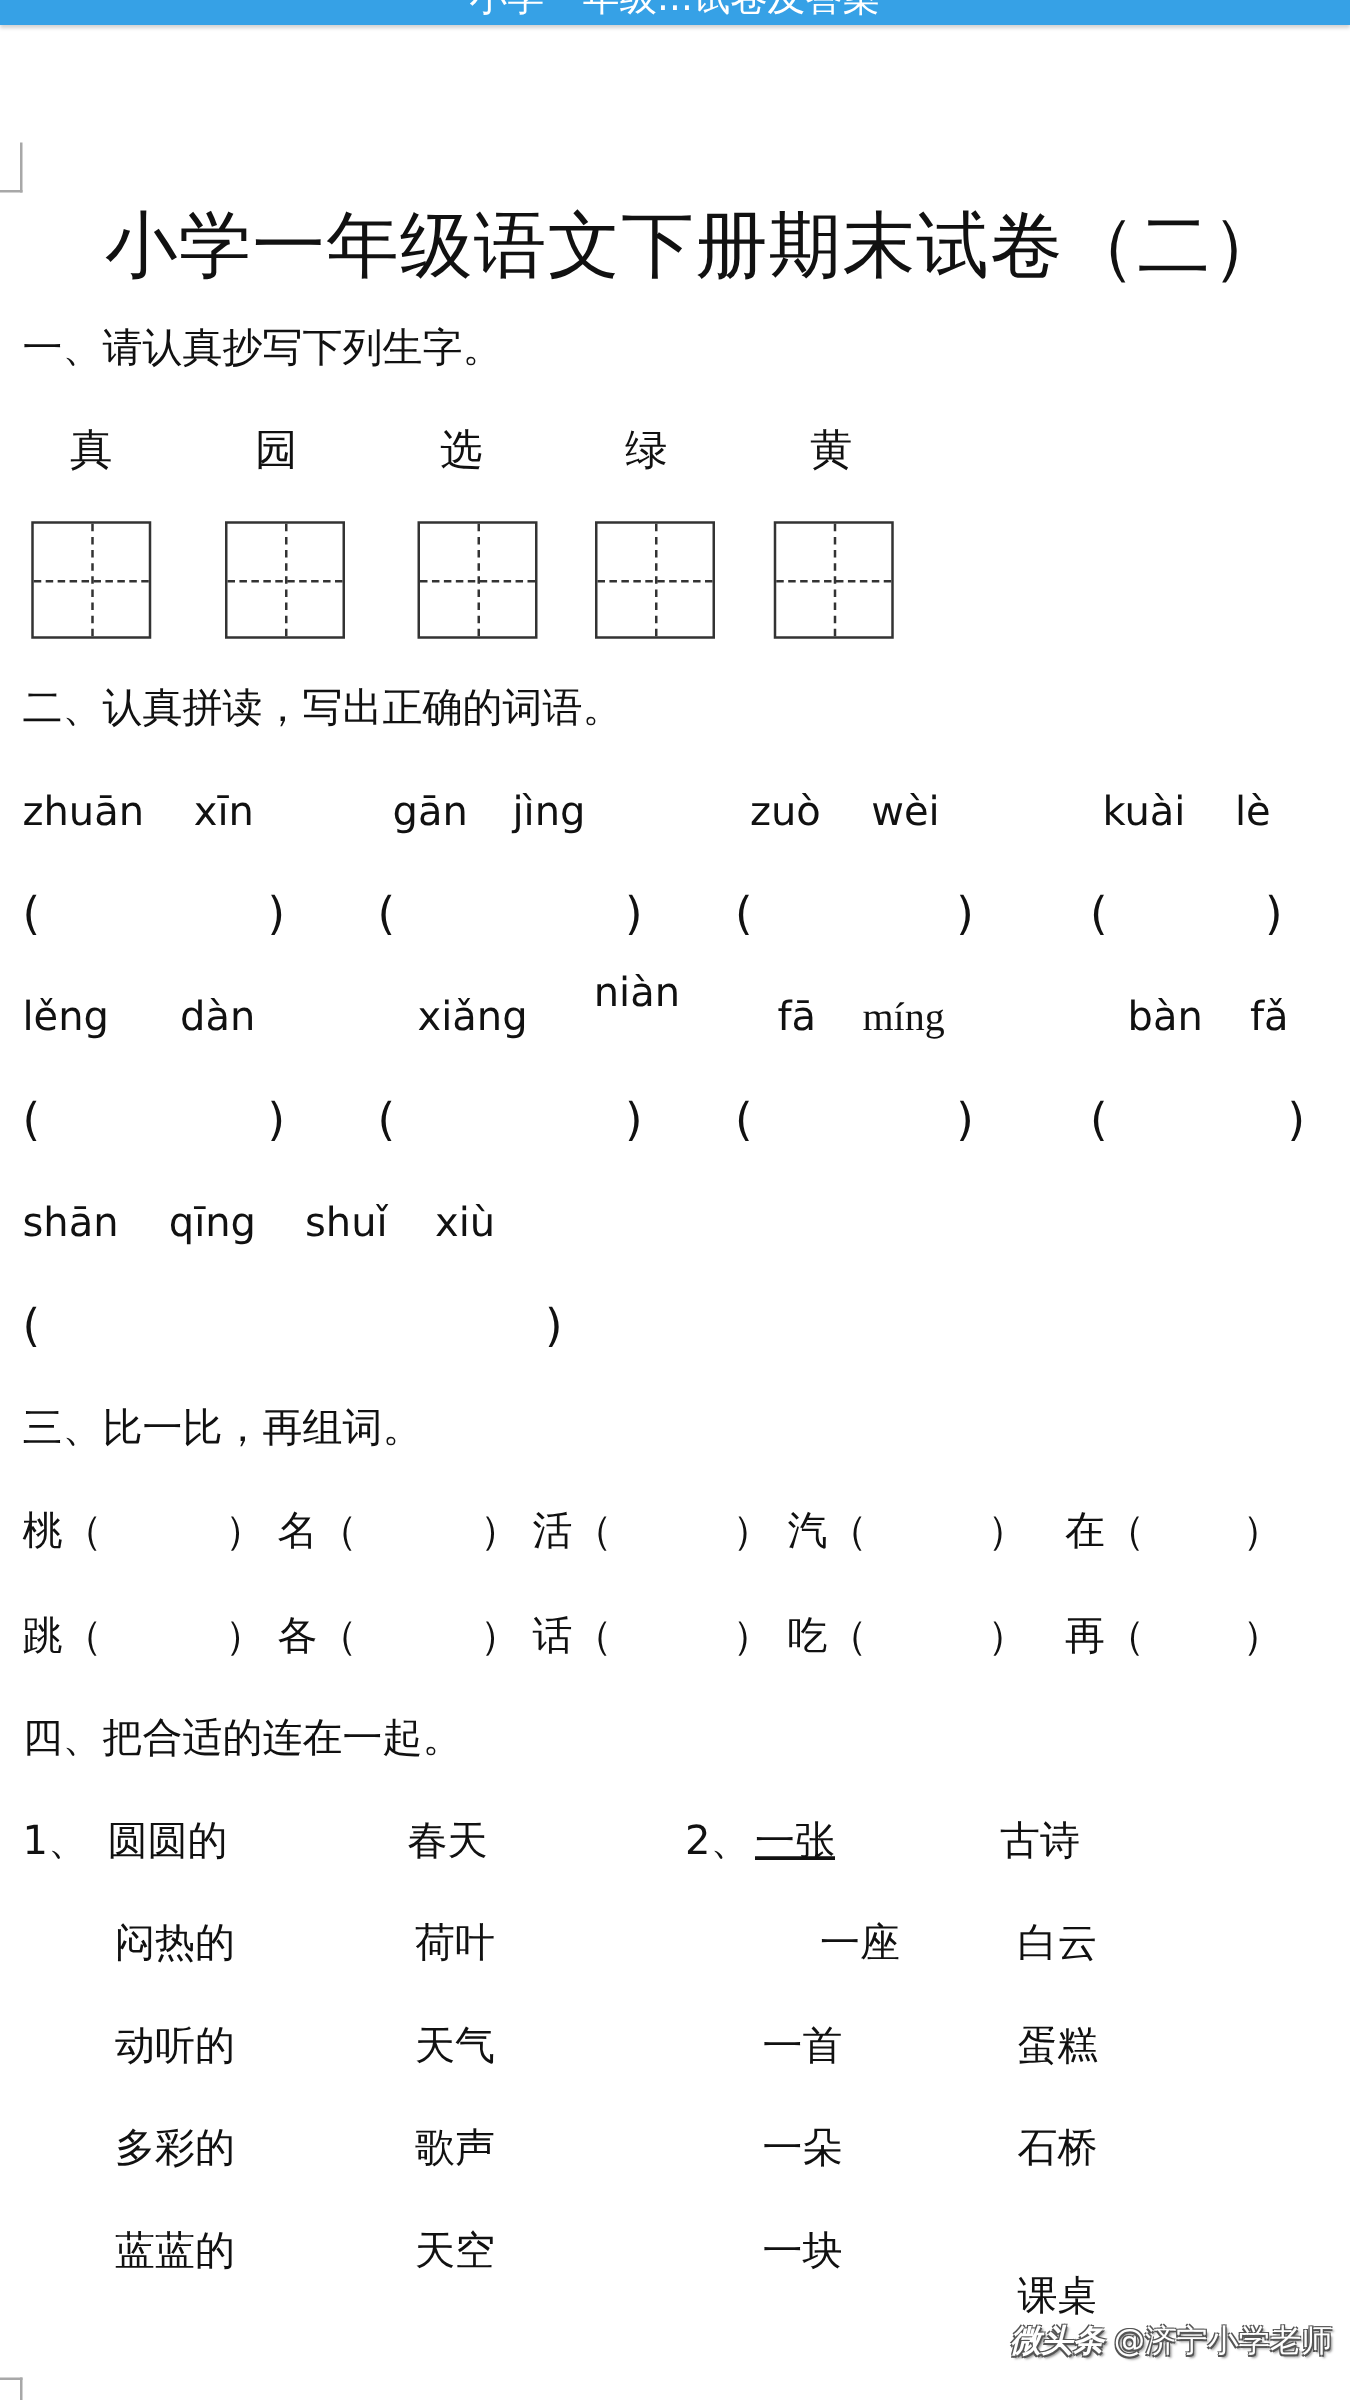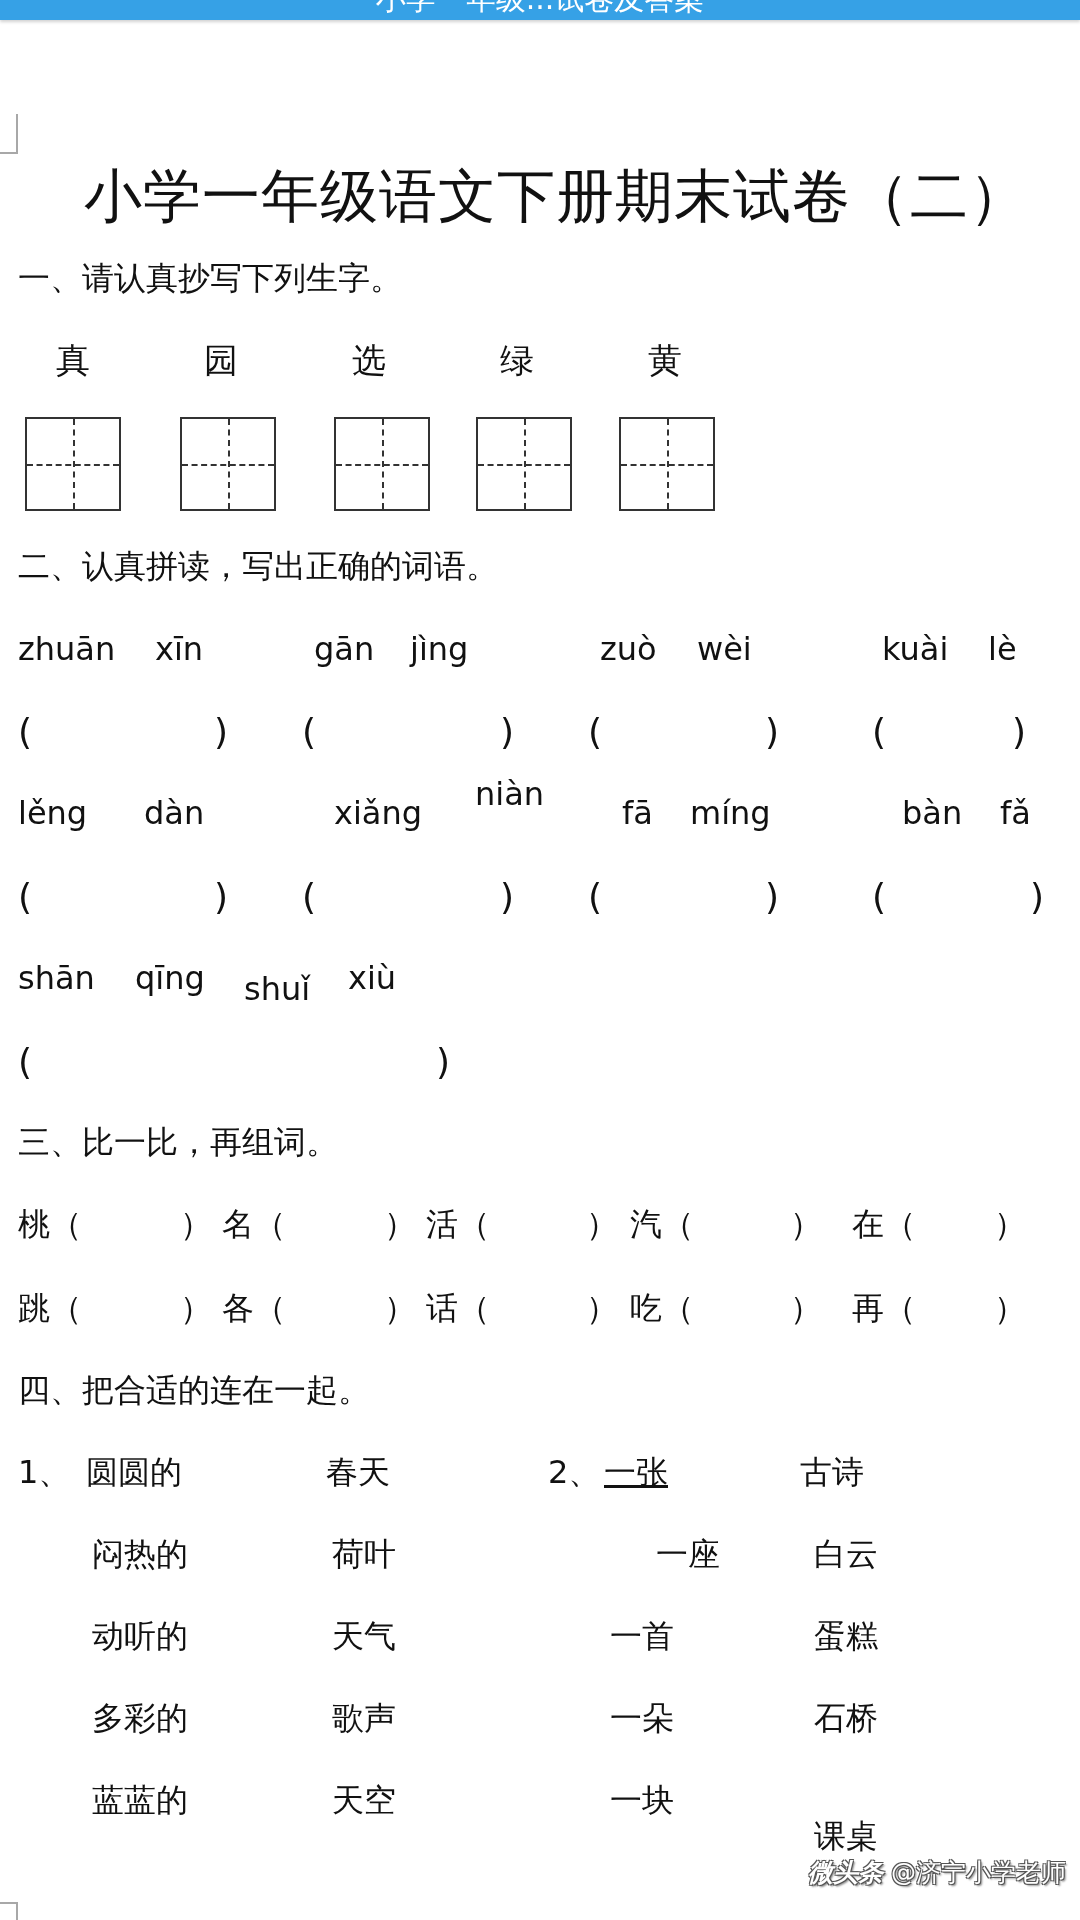--- a/index.html
+++ b/index.html
@@ -114,36 +114,36 @@
 <div class="abs paren" style="left:588px; top:710px;">(</div>
 <div class="abs paren" style="left:765px; top:710px;">)</div>
 <div class="abs paren" style="left:872px; top:710px;">(</div>
 <div class="abs paren" style="left:1012px; top:710px;">)</div>
 
 <div class="abs pinyin" style="left:18px; top:793px;text-align:center;">lěng</div>
 <div class="abs pinyin" style="left:144px; top:793px;">dàn</div>
 <div class="abs pinyin" style="left:334px; top:793px;">xiǎng</div>
 <div class="abs pinyin" style="left:459px; top:774px;margin-left:16px;">niàn</div>
 <div class="abs pinyin" style="left:622px; top:793px;">fā</div>
-<div class="abs pinyin" style="left:690px; top:793px;">míng</div>
+<div class="abs pinyin" style="left:690px; top:793px;font-family:Liberation Serif, serif;">míng</div>
 <div class="abs pinyin" style="left:902px; top:793px;">bàn</div>
 <div class="abs pinyin" style="left:1000px; top:793px;">fǎ</div>
 
 <div class="abs paren" style="left:18px; top:875px;">(</div>
 <div class="abs paren" style="left:214px; top:875px;">)</div>
 <div class="abs paren" style="left:302px; top:875px;">(</div>
 <div class="abs paren" style="left:500px; top:875px;">)</div>
 <div class="abs paren" style="left:588px; top:875px;">(</div>
 <div class="abs paren" style="left:765px; top:875px;">)</div>
 <div class="abs paren" style="left:872px; top:875px;">(</div>
 <div class="abs paren" style="left:1030px; top:875px;">)</div>
 
 <div class="abs pinyin" style="left:18px; top:958px;">shān</div>
 <div class="abs pinyin" style="left:135px; top:958px;">qīng</div>
-<div class="abs pinyin" style="left:244px; top:958px;margin-top:11px;">shuǐ</div>
+<div class="abs pinyin" style="left:244px; top:958px;">shuǐ</div>
 <div class="abs pinyin" style="left:348px; top:958px;">xiù</div>
 
 <div class="abs paren" style="left:18px; top:1040px;">(</div>
 <div class="abs paren" style="left:436px; top:1040px;">)</div>
 
 <div class="abs section-heading" style="top:1122px;">三、比一比，再组词。</div>
 
 <div class="abs compare" style="left:18px; top:1204px;">桃（</div>
 <div class="abs compare" style="left:180px; top:1204px;">）</div>
 <div class="abs compare" style="left:222px; top:1204px;">名（</div>

